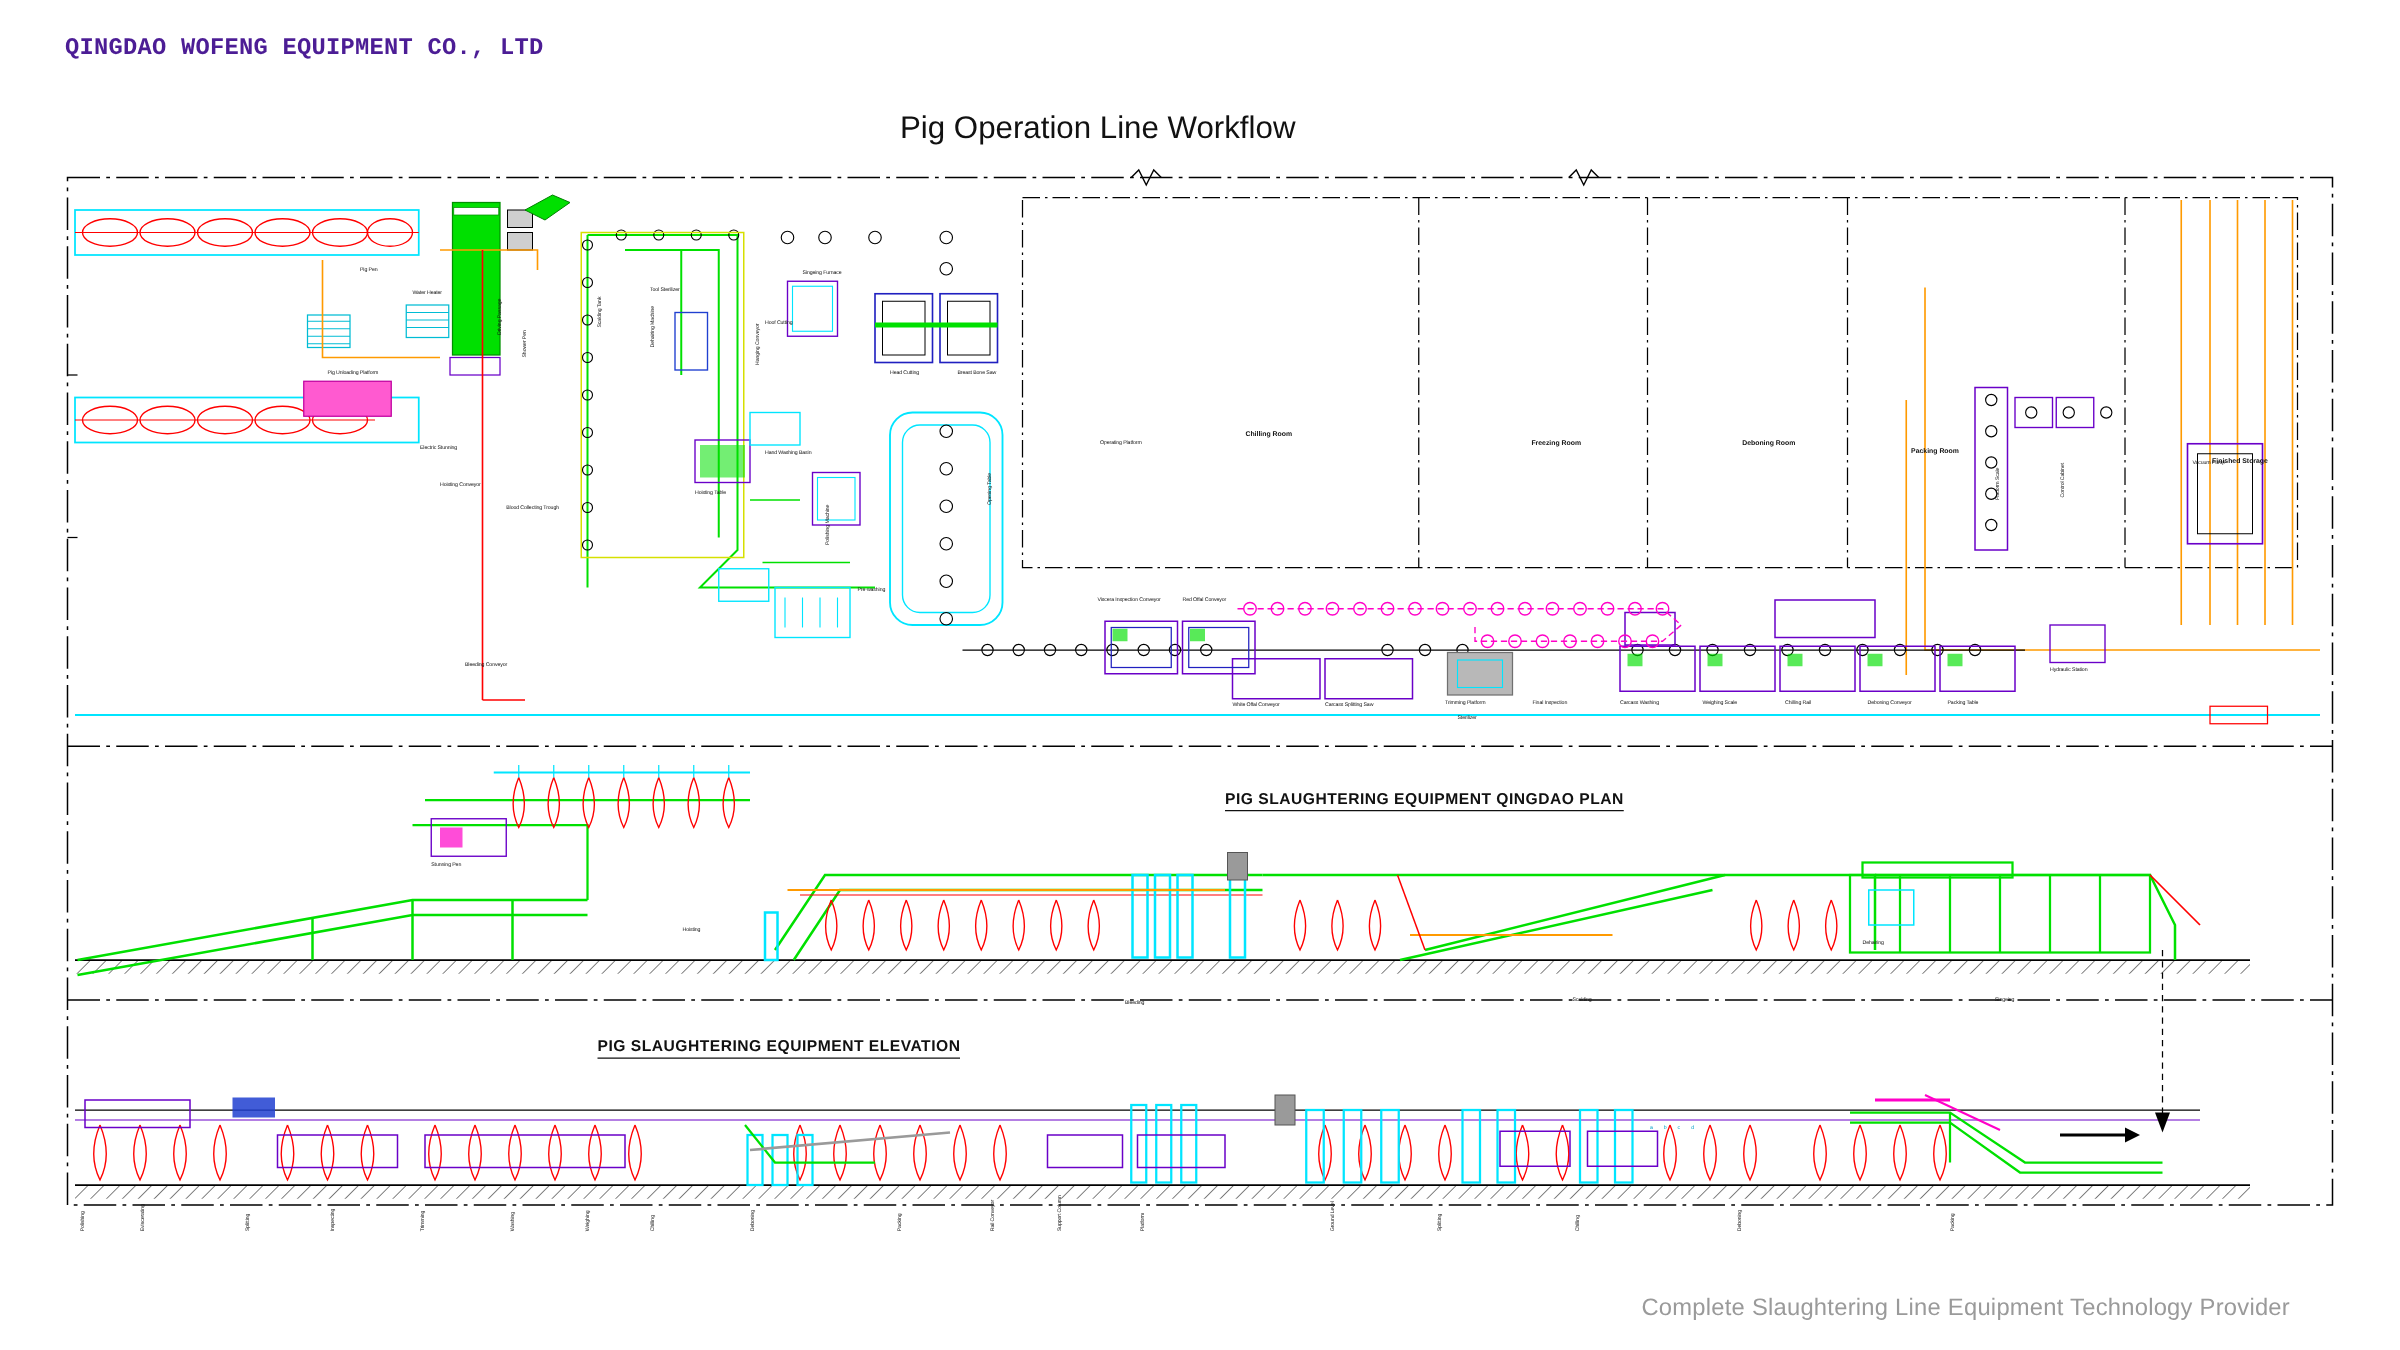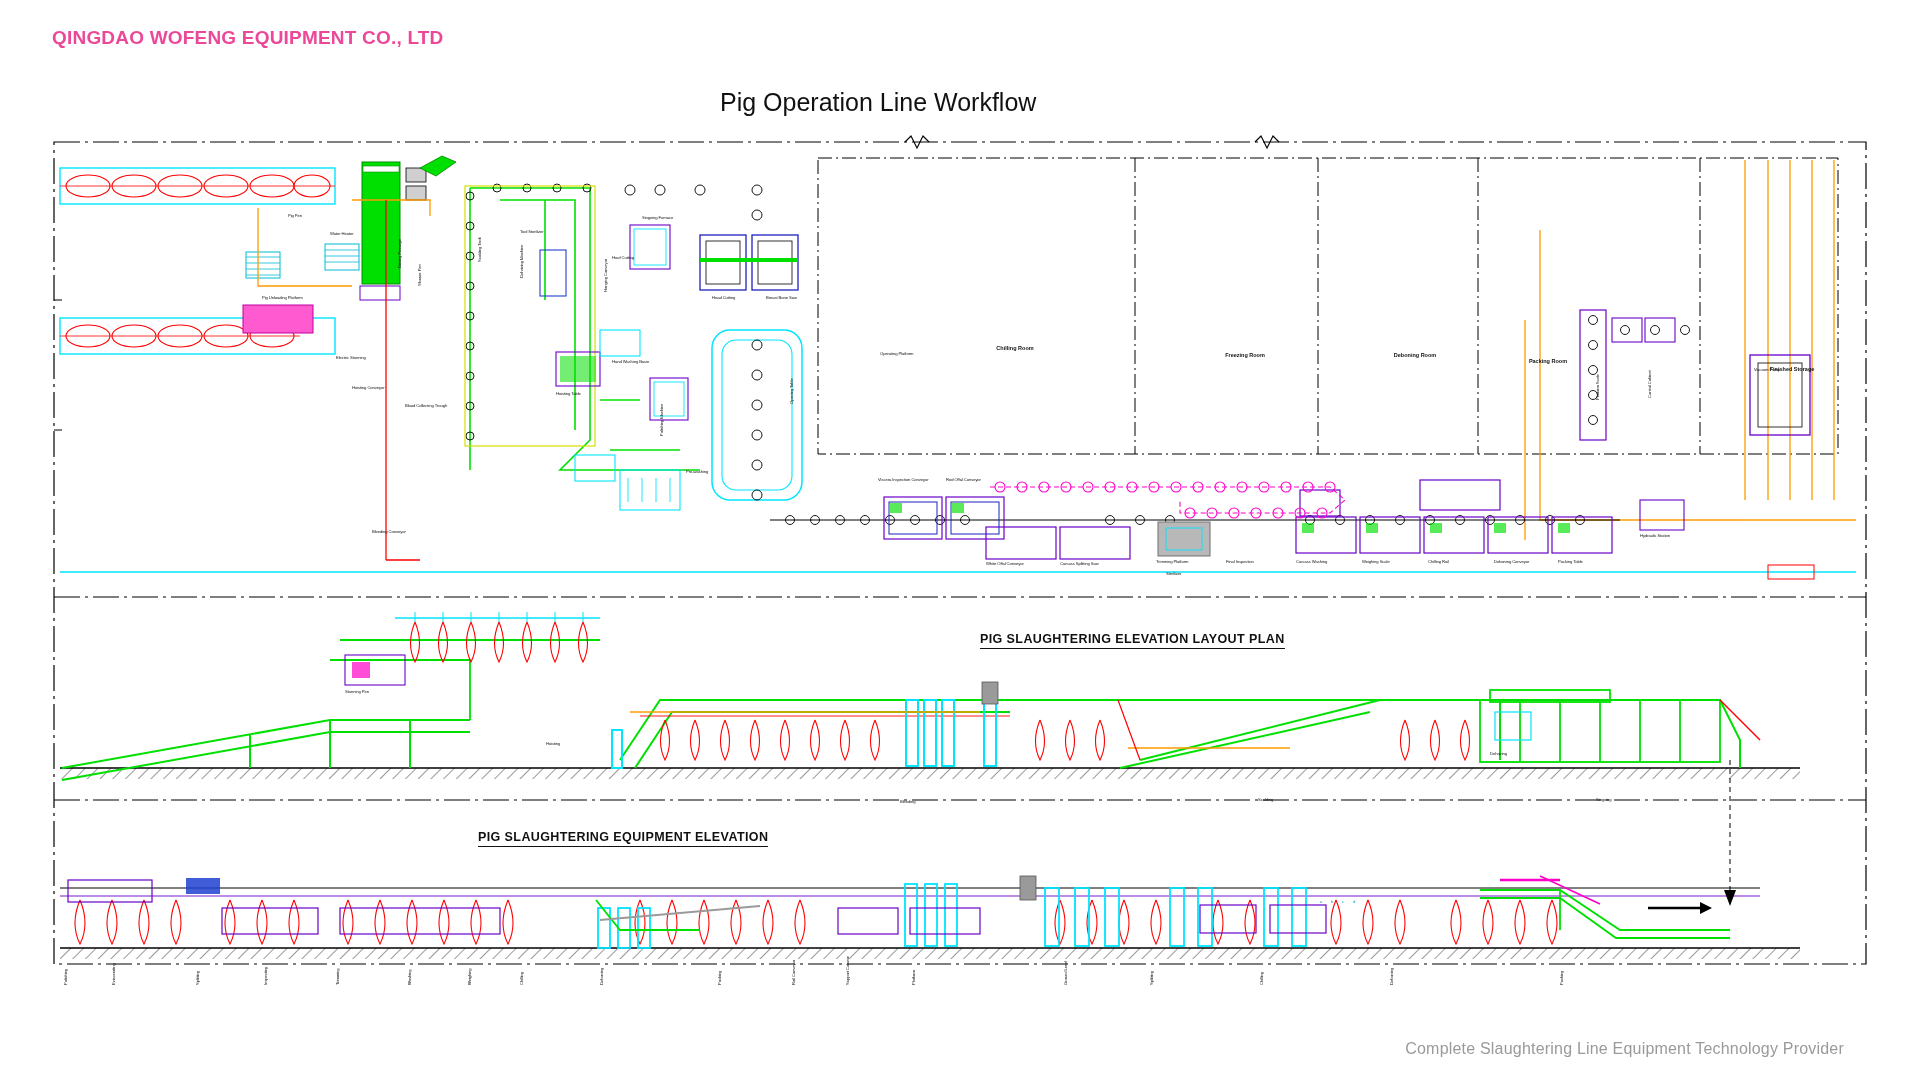--- a/index.html
+++ b/index.html
@@ -23,39 +23,39 @@
     line-height: 1.28;
   }
   #company-cn {
     font-family: "Liberation Serif", serif;
     font-size: 25px;
     font-weight: 700;
     color: #1a1a1a;
     letter-spacing: 1px;
   }
   #company-en {
-    font-family: Liberation Sans, sans-serif;
+    font-family: Liberation Mono, monospace;
     font-size: 19px;
     font-weight: 700;
-    color: #ec4899;
+    color: #4c1d95;
     letter-spacing: 0.2px;
   }
   #main-title {
     position: absolute;
     left: 720px;
     top: 88px;
     font-size: 25px;
     font-weight: 400;
     color: #111;
   }
   #footer-note {
     position: absolute;
-    right: 76px;
+    right: 88px;
     bottom: 22px;
-    font-size: 16px;
+    font-size: 19px;
     color: #9a9a9a;
     letter-spacing: 0.2px;
   }
 
   
   #drawing {
     position: absolute;
     left: 0;
     top: 0;
     width: 1920px;
@@ -574,21 +574,21 @@
     </g>
   </g>
 
   <g stroke="#000" stroke-width="1">
     <line x1="54" y1="300" x2="62" y2="300"></line>
     <line x1="54" y1="430" x2="62" y2="430"></line>
   </g>
 </svg>
 
 <div class="sec-caption" style="left:980px; top:632px;">
-  <span>PIG SLAUGHTERING ELEVATION LAYOUT PLAN</span>
+  <span>PIG SLAUGHTERING EQUIPMENT QINGDAO PLAN</span>
   <span class="rule"></span>
 </div>
 <div class="sec-caption" style="left:478px; top:830px;">
   <span>PIG SLAUGHTERING EQUIPMENT ELEVATION</span>
   <span class="rule"></span>
 </div>
 
 <div class="zone-label" style="left:975px; top:345px; width:80px;">Chilling Room</div>
 <div class="zone-label" style="left:1205px; top:352px; width:80px;">Freezing Room</div>
 <div class="zone-label" style="left:1375px; top:352px; width:80px;">Deboning Room</div>

